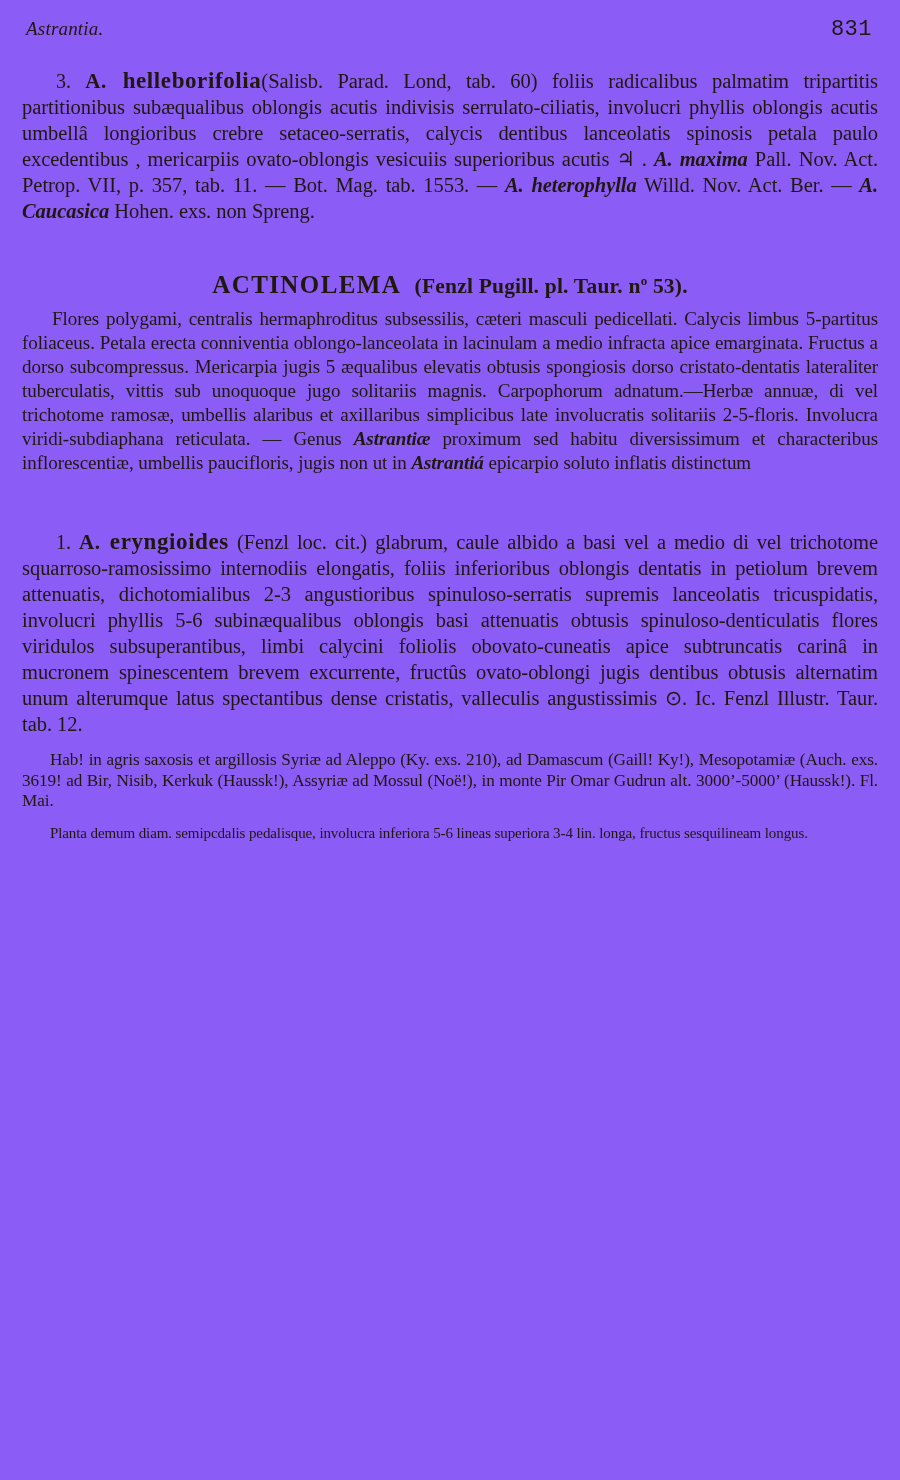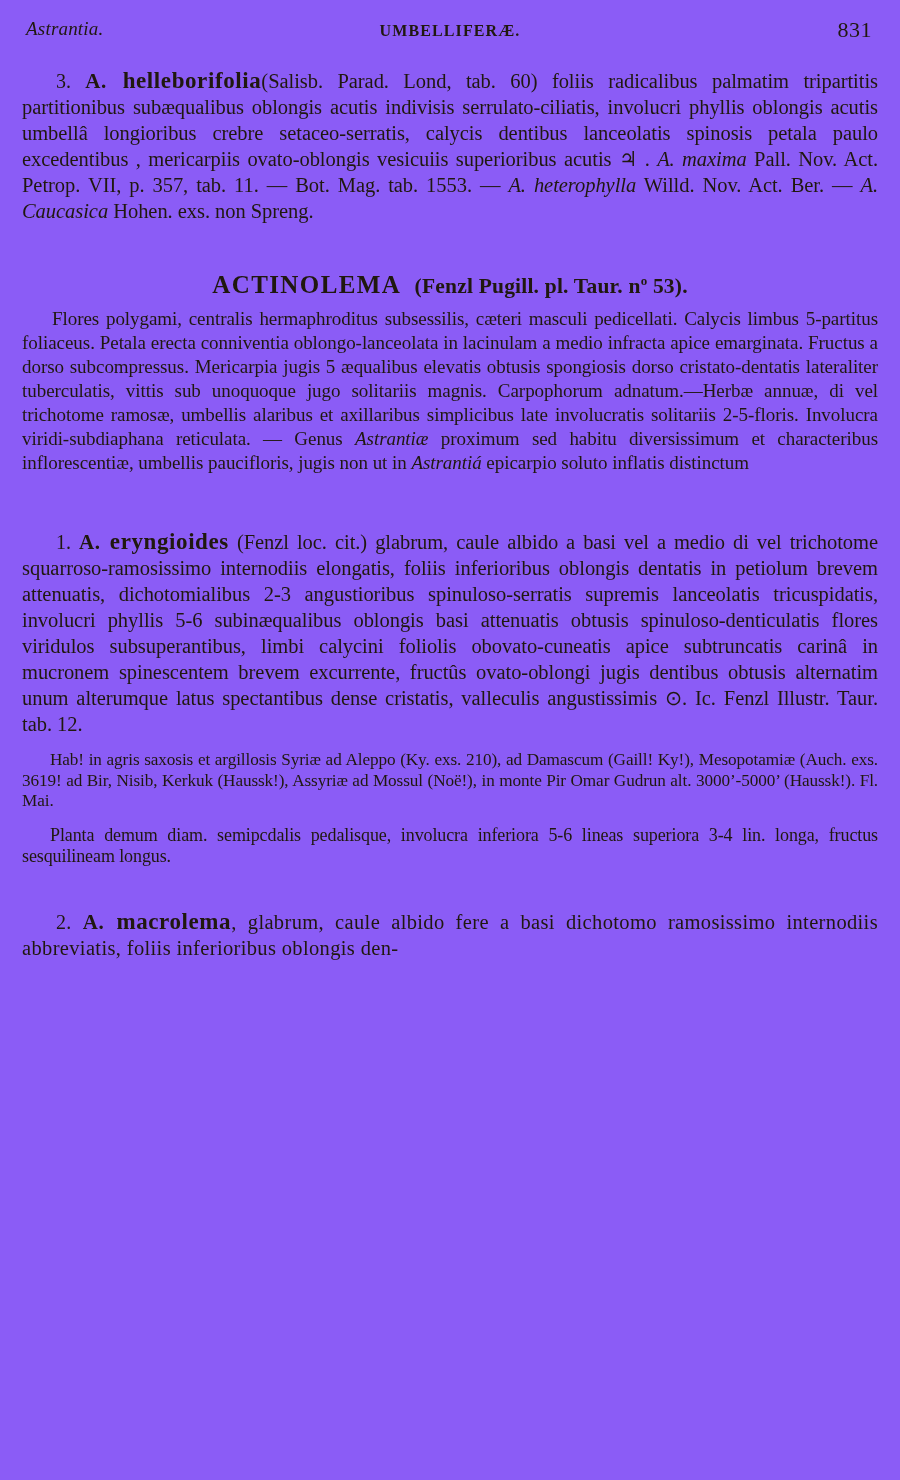--- a/index.html
+++ b/index.html
@@ -46,20 +46,21 @@
     font-size: 16px;
     letter-spacing: 1.1px;
     font-weight: bold;
   }
   .rh-right {
     position: absolute;
     right: 6px;
     top: -1px;
     font-size: 22px;
     letter-spacing: .5px;
+    font-family: Liberation Mono, monospace;
   }
 
   
   .species-block {
     font-size: 20.5px;
     line-height: 1.265;
     text-align: justify;
     margin-top: 14px;
     letter-spacing: -.05px;
   }
@@ -74,20 +75,21 @@
     font-weight: bold;
     font-size: 23px;
     letter-spacing: .6px;
     font-family: Liberation Serif, serif;
   }
   .sp-name .gen {
     font-size: 21px;
   }
   i, .it {
     font-style: italic;
+    font-weight: bold;
   }
 
   .hab {
     font-size: 17.2px;
     line-height: 1.165;
     text-align: justify;
     margin-top: 13px;
     letter-spacing: -.1px;
   }
   .hab .ind {
@@ -122,21 +124,21 @@
     text-align: justify;
     margin-top: 8px;
     letter-spacing: -.05px;
   }
   .genus-desc .first-line-indent {
     display: inline-block;
     width: 30px;
   }
 
   .note {
-    font-size: 18px;
+    font-size: 15px;
     line-height: 1.18;
     text-align: justify;
     margin-top: 14px;
     letter-spacing: -.1px;
   }
   .note .ind {
     display: inline-block;
     width: 28px;
   }
 
@@ -145,21 +147,20 @@
 
   .spaced { letter-spacing: .35px; }
 </style>
 </head>
 <body>
 
 <div class="page">
 
   <div class="running-head">
     <div class="rh-left">Astrantia.</div>
-    <div class="rh-center">UMBELLIFERÆ.</div>
     <div class="rh-right">831</div>
   </div>
 
   <div class="species-block">
     <span class="first-line-indent"></span><span class="num">3.</span>
     <span class="sp-name"><span class="gen">A.</span> <span>helleborifolia</span></span><span>(Salisb. Parad. Lond, tab. 60) foliis radicalibus palmatim tripartitis partitionibus subæqualibus oblongis acutis indivisis serrulato-ciliatis, involucri phyllis oblongis acutis umbellâ longioribus crebre setaceo-serratis, calycis dentibus lanceolatis spinosis petala paulo excedentibus , mericarpiis ovato-oblongis vesicuiis superioribus acutis ♃ . </span><span class="it">A. maxima</span><span> Pall. Nov. Act. Petrop. VII, p. 357, tab. 11. — Bot. Mag. tab. 1553. — </span><span class="it">A. heterophylla</span><span> Willd. Nov. Act. Ber. — </span><span class="it">A. Caucasica</span><span> Hohen. exs. non Spreng.</span>
   </div>
 
 
   <div class="genus-heading">
@@ -176,18 +177,14 @@
   </div>
 
   <div class="hab">
     <span class="ind"></span><span>Hab! in agris saxosis et argillosis Syriæ ad Aleppo (Ky. exs. 210), ad Damascum (Gaill! Ky!), Mesopotamiæ (Auch. exs. 3619! ad Bir, Nisib, Kerkuk (Haussk!), Assyriæ ad Mossul (Noë!), in monte Pir Omar Gudrun alt. 3000’-5000’ (Haussk!). Fl. Mai.</span>
   </div>
 
   <div class="note">
     <span class="ind"></span><span>Planta demum diam. semipcdalis pedalisque, involucra inferiora 5-6 lineas superiora 3-4 lin. longa, fructus sesquilineam longus.</span>
   </div>
 
-  <div class="species-block block-gap-big spaced">
-    <span class="first-line-indent"></span><span class="num">2.</span>
-    <span class="sp-name"><span class="gen">A.</span> <span>macrolema</span></span><span>, glabrum, caule albido fere a basi dichotomo ramosissimo internodiis abbreviatis, foliis inferioribus oblongis den-</span>
-  </div>
 
 </div>
 
 </body></html>

